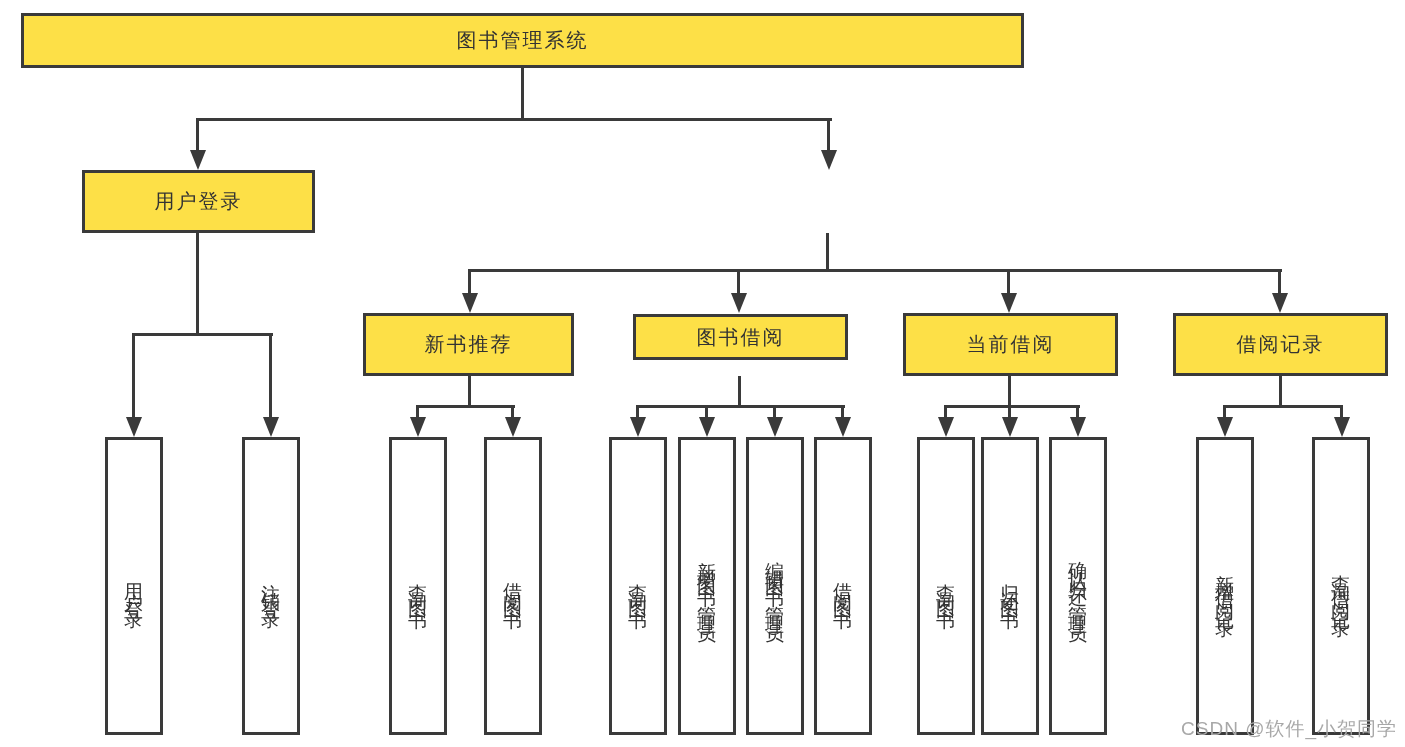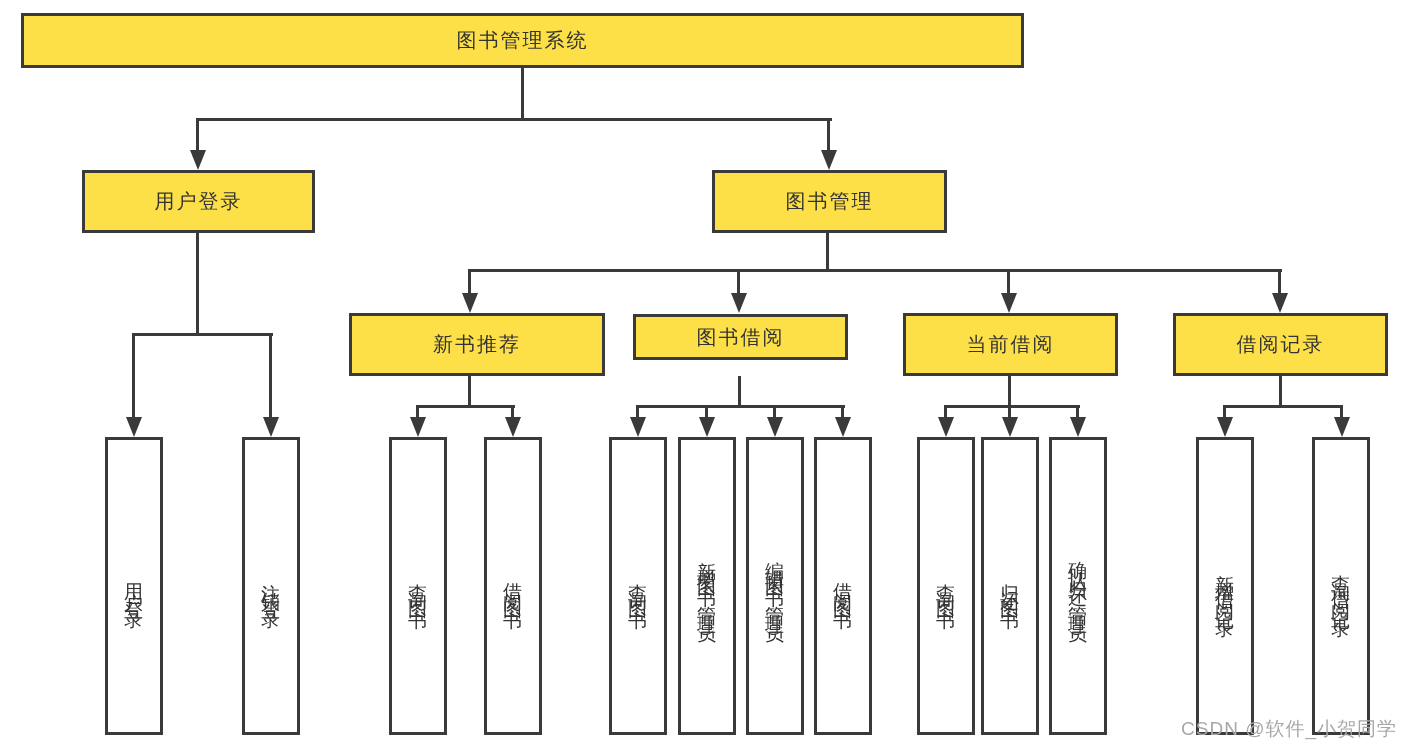--- a/index.html
+++ b/index.html
@@ -62,43 +62,40 @@
   <div class="vline" style="left:521px;top:68px;height:52px"></div>
   <div class="hline" style="left:196px;top:118px;width:636px"></div>
   <div class="vline" style="left:196px;top:118px;height:34px"></div>
   <div class="arrow" style="left:190px;top:150px"></div>
   <div class="vline" style="left:827px;top:118px;height:34px"></div>
   <div class="arrow" style="left:821px;top:150px"></div>
 
   <div class="box" style="left:82px;top:170px;width:233px;height:63px">
     <span>用户登录</span>
   </div>
-  <div class="box" style="left:712px;top:170px;width:235px;height:63px">
-    <span>图书管理</span>
-  </div>
 
   <div class="vline" style="left:196px;top:233px;height:102px"></div>
   <div class="hline" style="left:132px;top:333px;width:141px"></div>
   <div class="vline" style="left:132px;top:333px;height:84px"></div>
   <div class="arrow" style="left:126px;top:417px"></div>
   <div class="vline" style="left:269px;top:333px;height:84px"></div>
   <div class="arrow" style="left:263px;top:417px"></div>
 
   <div class="vline" style="left:826px;top:233px;height:38px"></div>
   <div class="hline" style="left:468px;top:269px;width:814px"></div>
   <div class="vline" style="left:468px;top:269px;height:24px"></div>
   <div class="arrow" style="left:462px;top:293px"></div>
   <div class="vline" style="left:737px;top:269px;height:24px"></div>
   <div class="arrow" style="left:731px;top:293px"></div>
   <div class="vline" style="left:1007px;top:269px;height:24px"></div>
   <div class="arrow" style="left:1001px;top:293px"></div>
   <div class="vline" style="left:1278px;top:269px;height:24px"></div>
   <div class="arrow" style="left:1272px;top:293px"></div>
 
-  <div class="box" style="left:349px;top:313px;width:256px;height:63px">
+  <div class="box" style="left:363px;top:313px;width:211px;height:63px">
     <span>新书推荐</span>
   </div>
   <div class="box" style="left:633px;top:314px;width:215px;height:46px">
     <span>图书借阅</span>
   </div>
   <div class="box" style="left:1173px;top:313px;width:215px;height:63px">
     <span>借阅记录</span>
   </div>
   <div class="box" style="left:903px;top:313px;width:215px;height:63px">
     <span>当前借阅</span>

